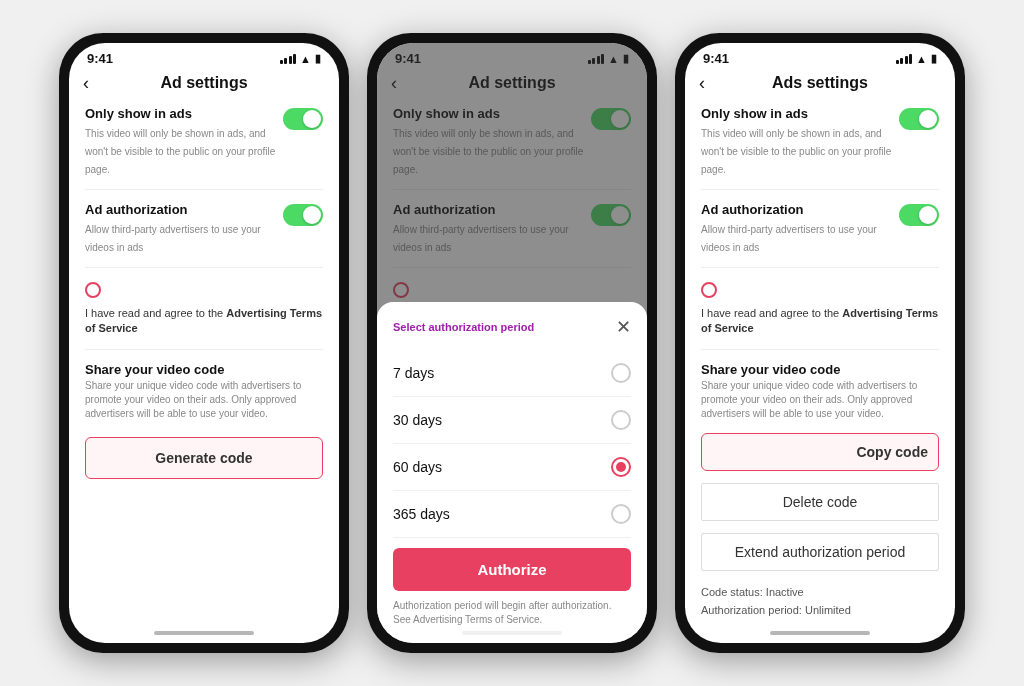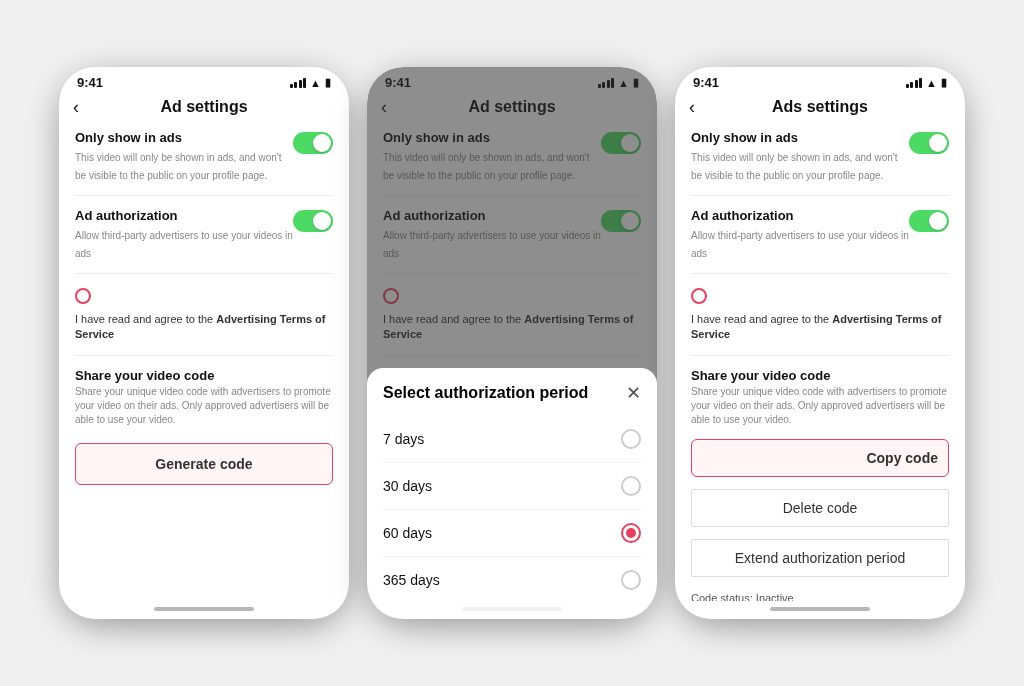--- a/index.html
+++ b/index.html
@@ -14,23 +14,24 @@
       overflow: hidden;
     }
     .phones-container {
       display: flex;
       gap: 18px;
       align-items: center;
       padding: 20px;
     }
     .phone {
       width: 290px;
-      height: 552px;
+      height: 620px;
       background: #111;
       border-radius: 44px;
+      padding: 10px;
       box-shadow: 0 8px 32px rgba(0,0,0,0.35);
       position: relative;
       flex-shrink: 0;
     }
     .phone-inner {
       width: 100%;
       height: 100%;
       background: #fff;
       border-radius: 36px;
       overflow: hidden;
@@ -221,23 +222,23 @@
       flex-direction: column;
       gap: 0;
     }
     .modal-header {
       display: flex;
       justify-content: space-between;
       align-items: center;
       margin-bottom: 14px;
     }
     .modal-title {
-      font-size: 16px;
+      font-size: 11px;
       font-weight: 700;
-      color: #000000;
+      color: #a21caf;
     }
     .close-btn {
       font-size: 18px;
       color: #555;
       cursor: pointer;
       line-height: 1;
     }
     .radio-option {
       display: flex;
       justify-content: space-between;
@@ -431,20 +432,22 @@
           <div class="radio-circle"></div>
         </div>
         <div class="radio-option">
           <span class="radio-label">60 days</span>
           <div class="radio-circle selected"></div>
         </div>
         <div class="radio-option">
           <span class="radio-label">365 days</span>
           <div class="radio-circle"></div>
         </div>
+        <div class="authorize-btn">Authorize</div>
+        <div class="modal-footer-text">Authorization period will begin after authorization. See Advertising Terms of Service.</div>
       </div>
       <div class="home-indicator" style="position:relative;z-index:3;background:#ccc;margin-top:auto;"></div>
     </div>
   </div>
 
   <div class="phone">
     <div class="phone-inner">
       <div class="status-bar">
         <span class="time">9:41</span>
         <div class="status-icons">

